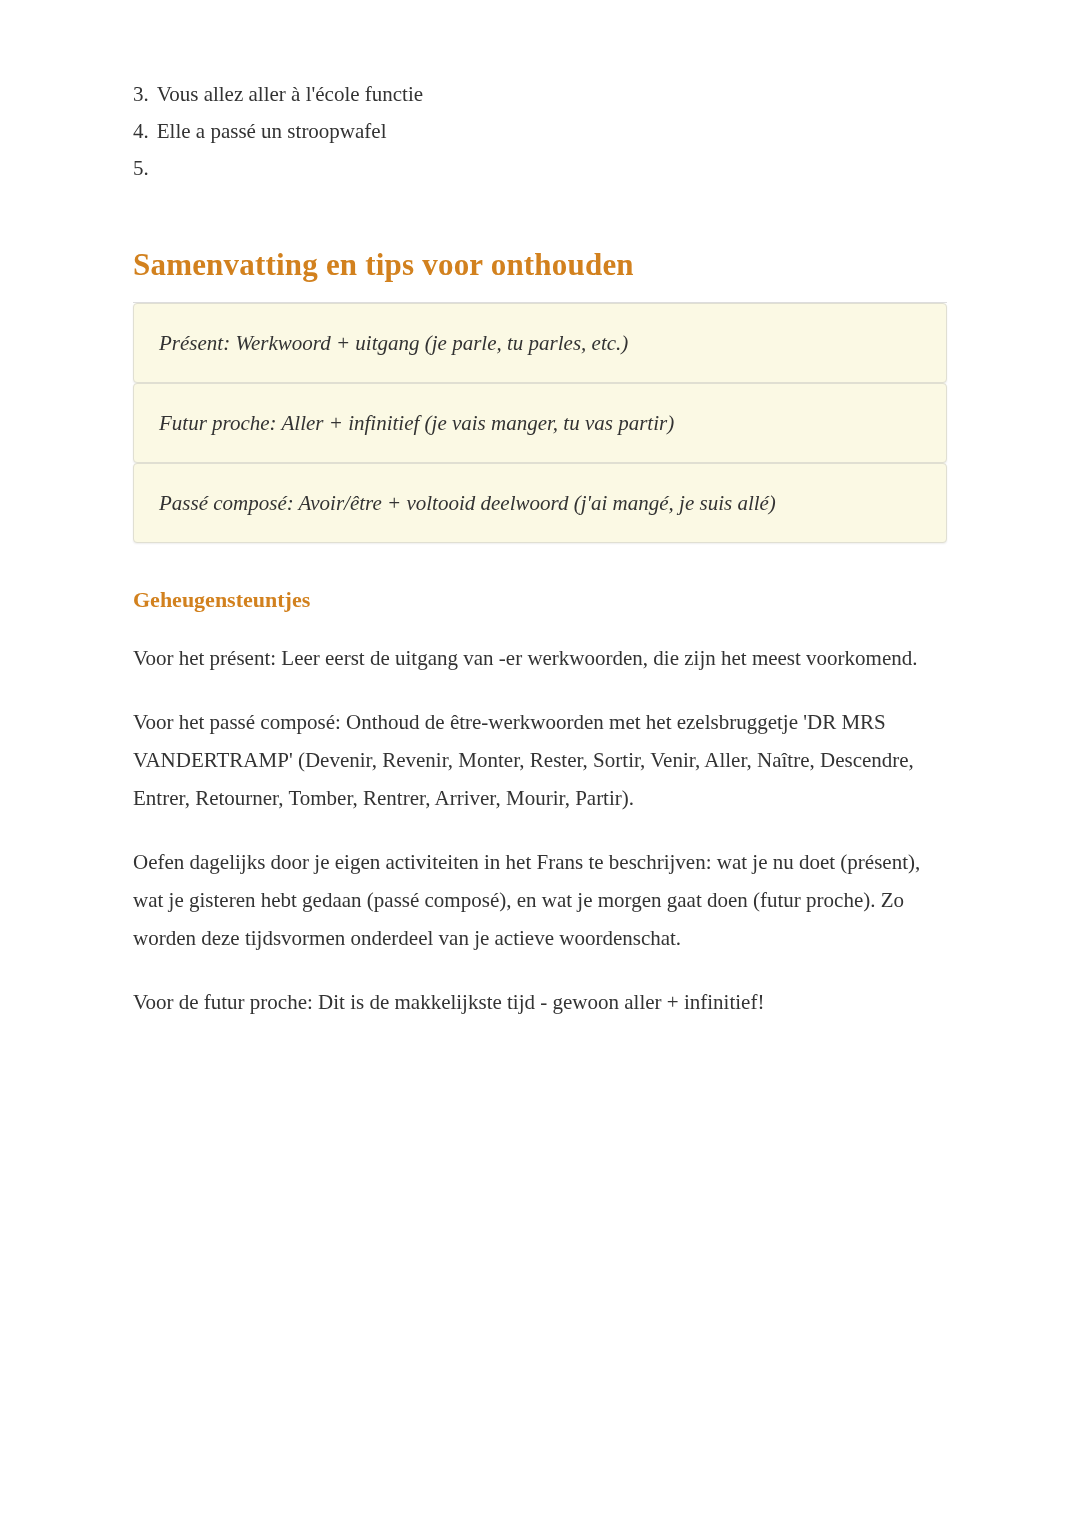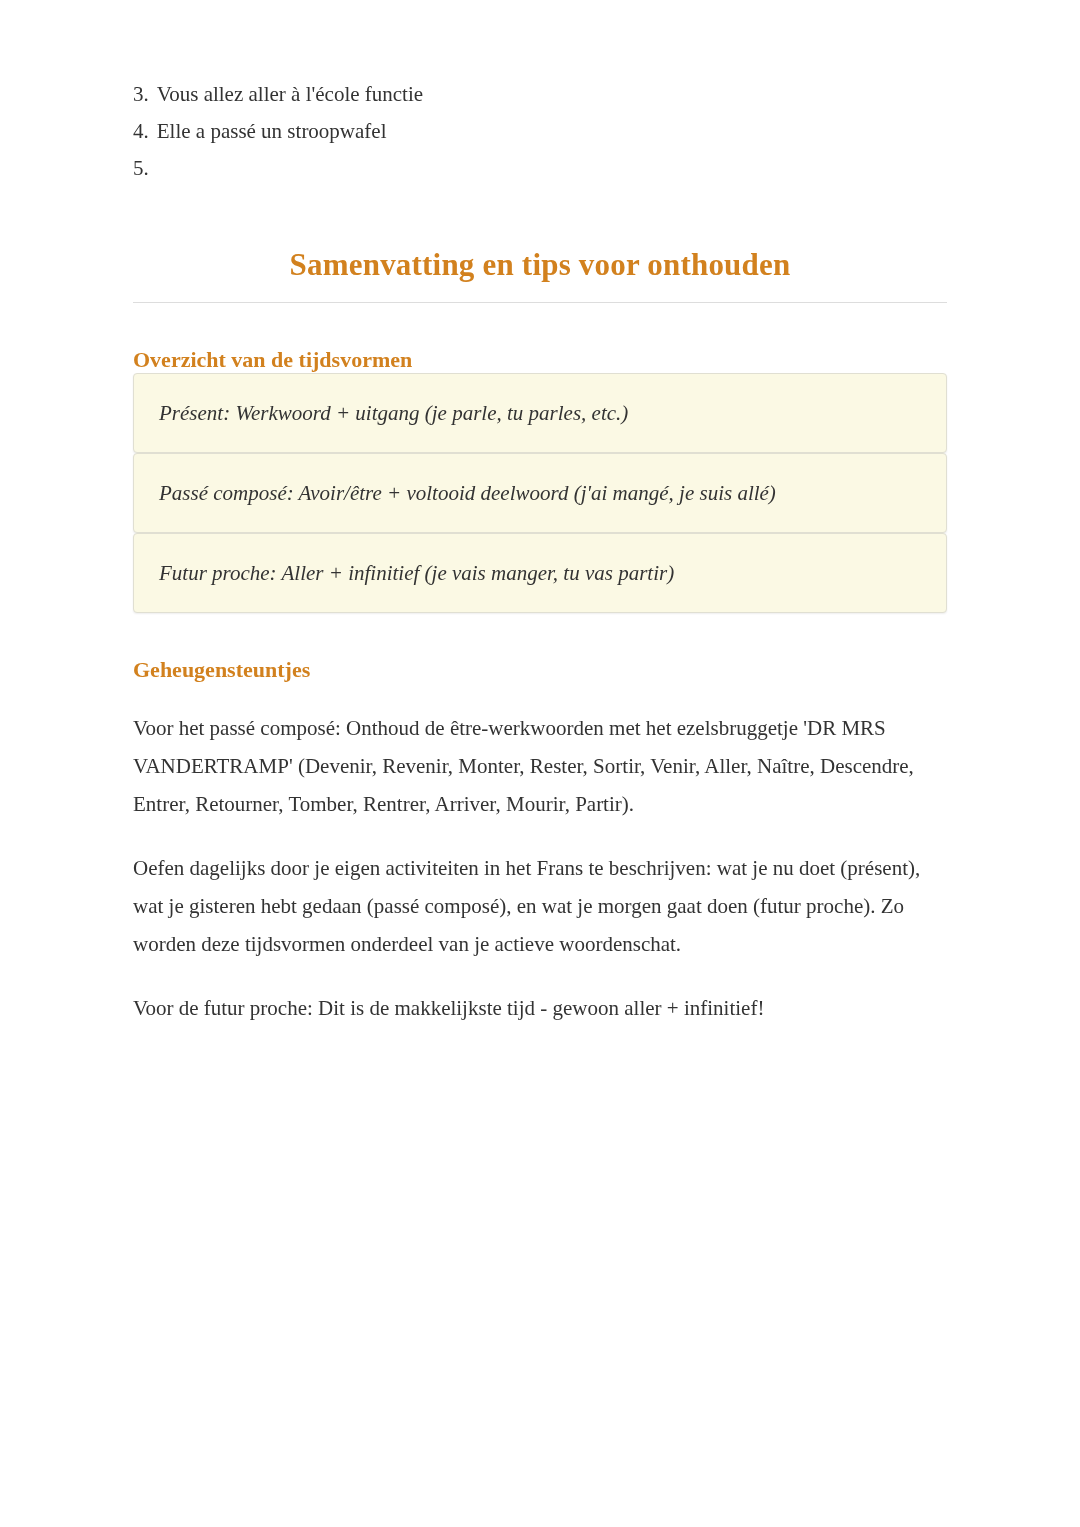--- a/index.html
+++ b/index.html
@@ -33,21 +33,20 @@
 
   
   h2.section-title {
     font-size: 31px;
     font-weight: 700;
     color: #D2811E;
     margin: 60px 0 0 0;
     padding-bottom: 19px;
     border-bottom: 1px solid #dddddd;
     letter-spacing: 0.2px;
-    text-align: center;
   }
 
   p.body-para {
     font-size: 21px;
     line-height: 38px;
     margin: 26px 0 0 0;
   }
 
   h3.sub-heading {
     font-size: 22px;
@@ -86,36 +85,36 @@
       <span>Elle a passé un stroopwafel</span>
     </li>
     <li>
       <span class="num">5.</span>
     </li>
   </ol>
 
   <h2 class="section-title">Samenvatting en tips voor onthouden</h2>
 
 
-  <h3 class="sub-heading">Overzicht van de tijdsvormen</h3>
 
   <div class="formula-box">
     <p>Présent: Werkwoord + uitgang (je parle, tu parles, etc.)</p>
   </div>
 
   <div class="formula-box">
-    <p>Passé composé: Avoir/être + voltooid deelwoord (j'ai mangé, je suis allé)</p>
+    <p>Futur proche: Aller + infinitief (je vais manger, tu vas partir)</p>
   </div>
 
   <div class="formula-box">
-    <p>Futur proche: Aller + infinitief (je vais manger, tu vas partir)</p>
+    <p>Passé composé: Avoir/être + voltooid deelwoord (j'ai mangé, je suis allé)</p>
   </div>
 
   <h3 class="sub-heading">Geheugensteuntjes</h3>
 
+  <p class="body-para">Voor het présent: Leer eerst de uitgang van -er werkwoorden, die zijn het meest voorkomend.</p>
 
   <p class="body-para">Voor het passé composé: Onthoud de être-werkwoorden met het ezelsbruggetje 'DR MRS VANDERTRAMP' (Devenir, Revenir, Monter, Rester, Sortir, Venir, Aller, Naître, Descendre, Entrer, Retourner, Tomber, Rentrer, Arriver, Mourir, Partir).</p>
 
   <p class="body-para">Oefen dagelijks door je eigen activiteiten in het Frans te beschrijven: wat je nu doet (présent), wat je gisteren hebt gedaan (passé composé), en wat je morgen gaat doen (futur proche). Zo worden deze tijdsvormen onderdeel van je actieve woordenschat.</p>
 
   <p class="body-para">Voor de futur proche: Dit is de makkelijkste tijd - gewoon aller + infinitief!</p>
 
 </div>
 
 </body></html>

